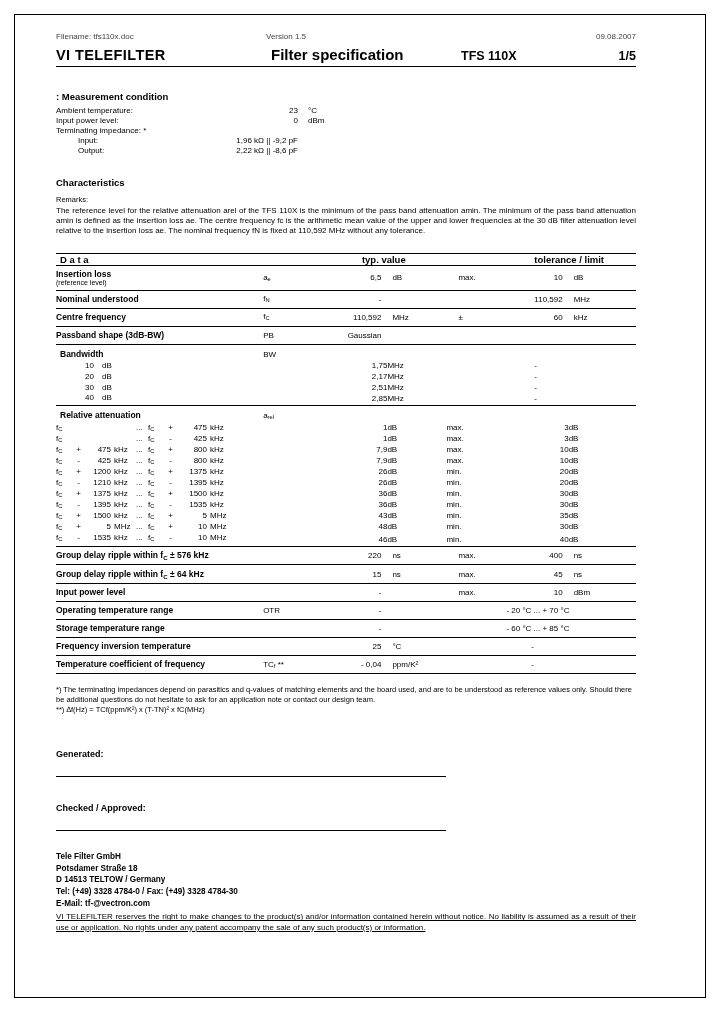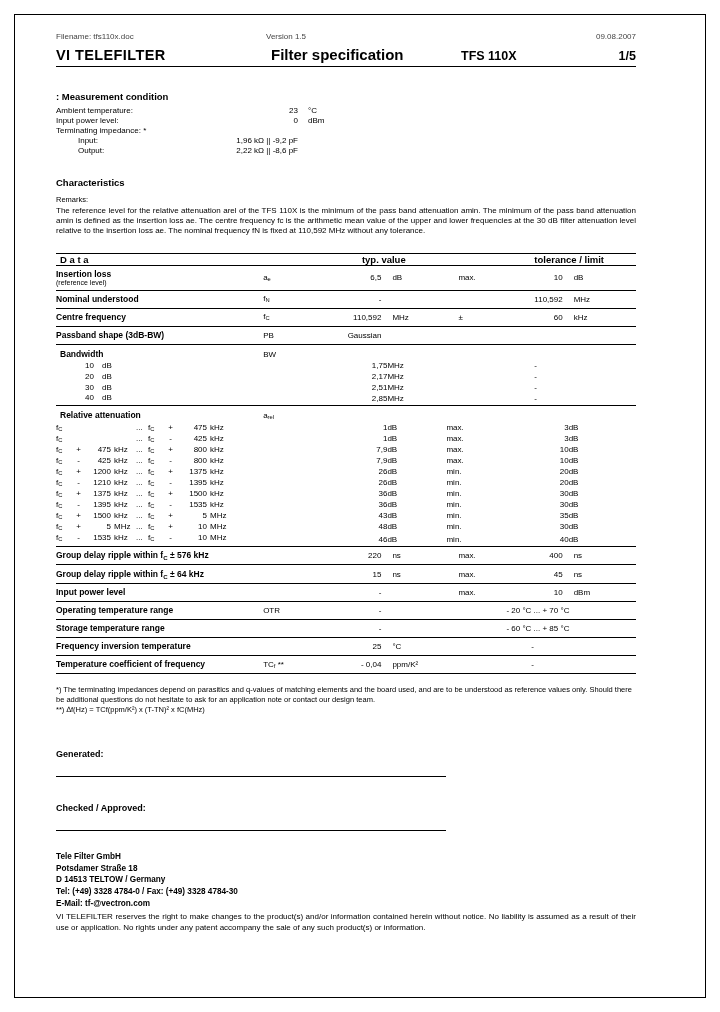--- a/index.html
+++ b/index.html
@@ -192,20 +192,21 @@
     font-weight: bold;
     line-height: 1.42;
   }
   .addr .mail { font-weight: bold; }
   .disclaimer {
     margin-top: 3px;
     font-size: 8px;
     line-height: 1.3;
     font-weight: normal;
     text-align: justify;
+    text-decoration: underline;
   }
 </style>
 </head>
 <body>
 
 <div class="page">
   <div class="frame"></div>
 
   <div class="content">
 

